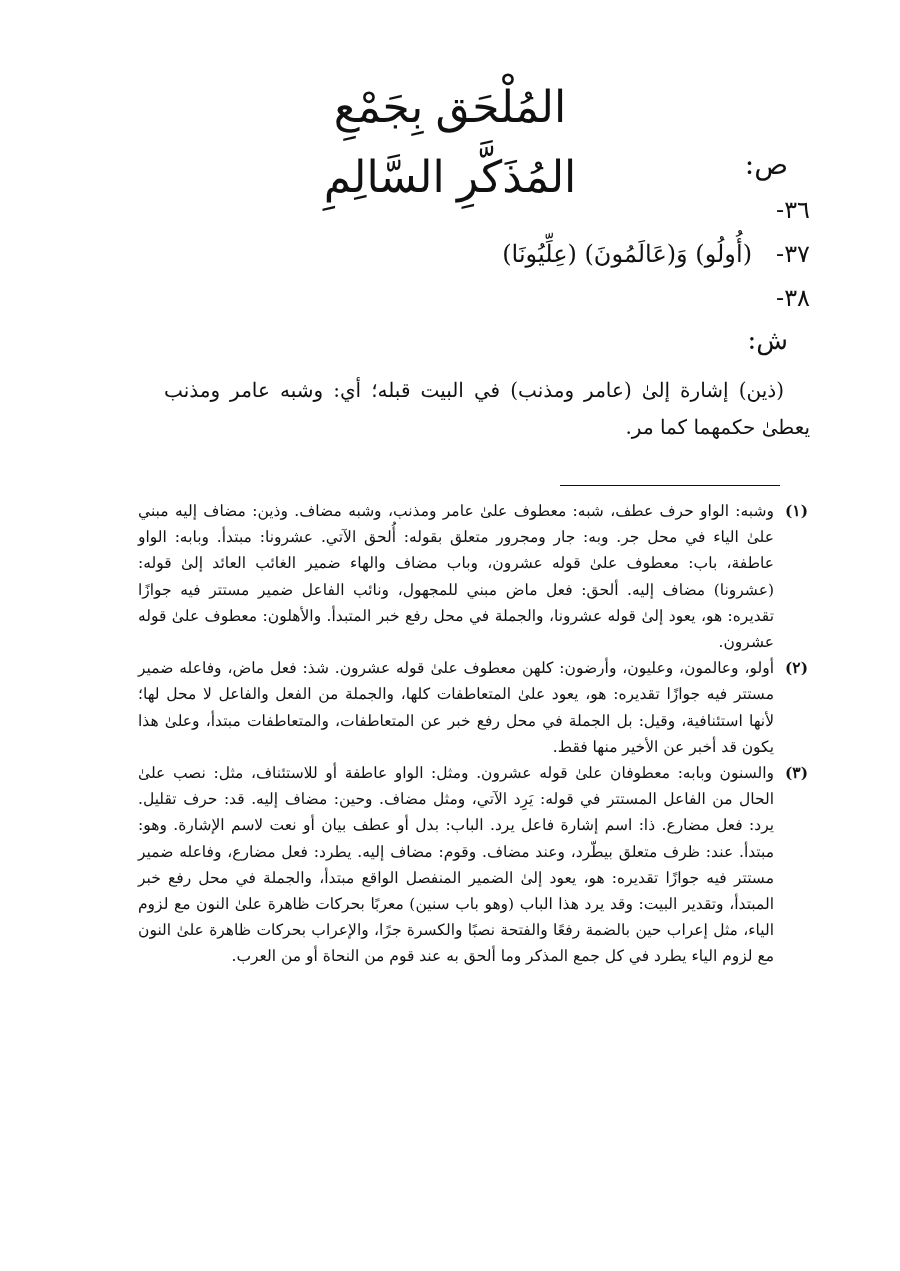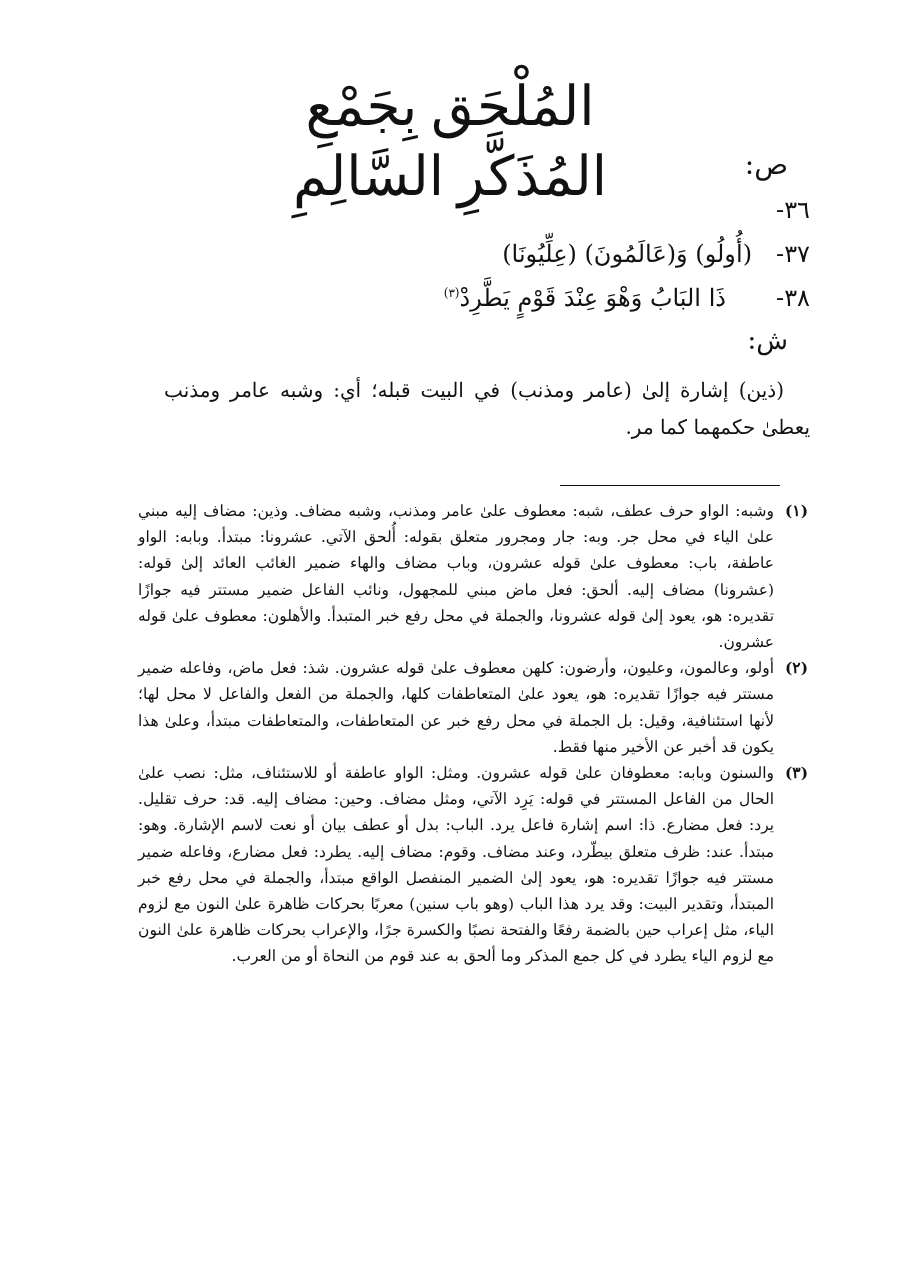--- a/index.html
+++ b/index.html
@@ -4,21 +4,21 @@
 <style>
   html, body { margin: 0; padding: 0; background: #ffffff; }
   body {
     width: 900px; height: 1271px; position: relative; overflow: hidden;
     font-family: "DejaVu Serif", serif; color: #111;
   }
   .page { position: absolute; left: 0; top: 0; width: 900px; height: 1271px; }
   .title {
     position: absolute; left: 270px; width: 360px; top: 72px;
     text-align: center; direction: rtl;
-    font-family: Liberation Serif, serif; font-size: 55px; line-height: 70px;
+    font-family: Liberation Sans, sans-serif; font-size: 44px; line-height: 70px;
   }
   .label-sad {
     position: absolute; right: 112px; top: 145px; direction: rtl;
     font-size: 28px; line-height: 40px; font-family: "DejaVu Serif", serif;
   }
   .verse {
     position: absolute; right: 90px; left: 140px; height: 44px;
     direction: rtl; display: flex; align-items: center;
     font-family: "DejaVu Serif", serif; font-size: 24px; white-space: nowrap;
   }
@@ -68,21 +68,20 @@
     <span class="num">٣٦-</span>
   </div>
 
   <div class="verse v37">
     <span class="num">٣٧-</span>
     <span class="hemi1">(أُولُو) وَ(عَالَمُونَ) (عِلِّيُونَا)</span>
   </div>
 
   <div class="verse v38">
     <span class="num">٣٨-</span>
-    <span class="hemi2"><span>ذَا البَابُ وَهْوَ عِنْدَ قَوْمٍ يَطَّرِدْ</span><sup>(٣)</sup></span>
   </div>
 
   <div class="label-shin">ش:</div>
 
   <div class="commentary">(ذين) إشارة إلىٰ (عامر ومذنب) في البيت قبله؛ أي: وشبه عامر ومذنب يعطىٰ حكمهما كما مر.</div>
 
   <div class="divider"></div>
 
   <div class="footnotes">
     <div class="fn">

